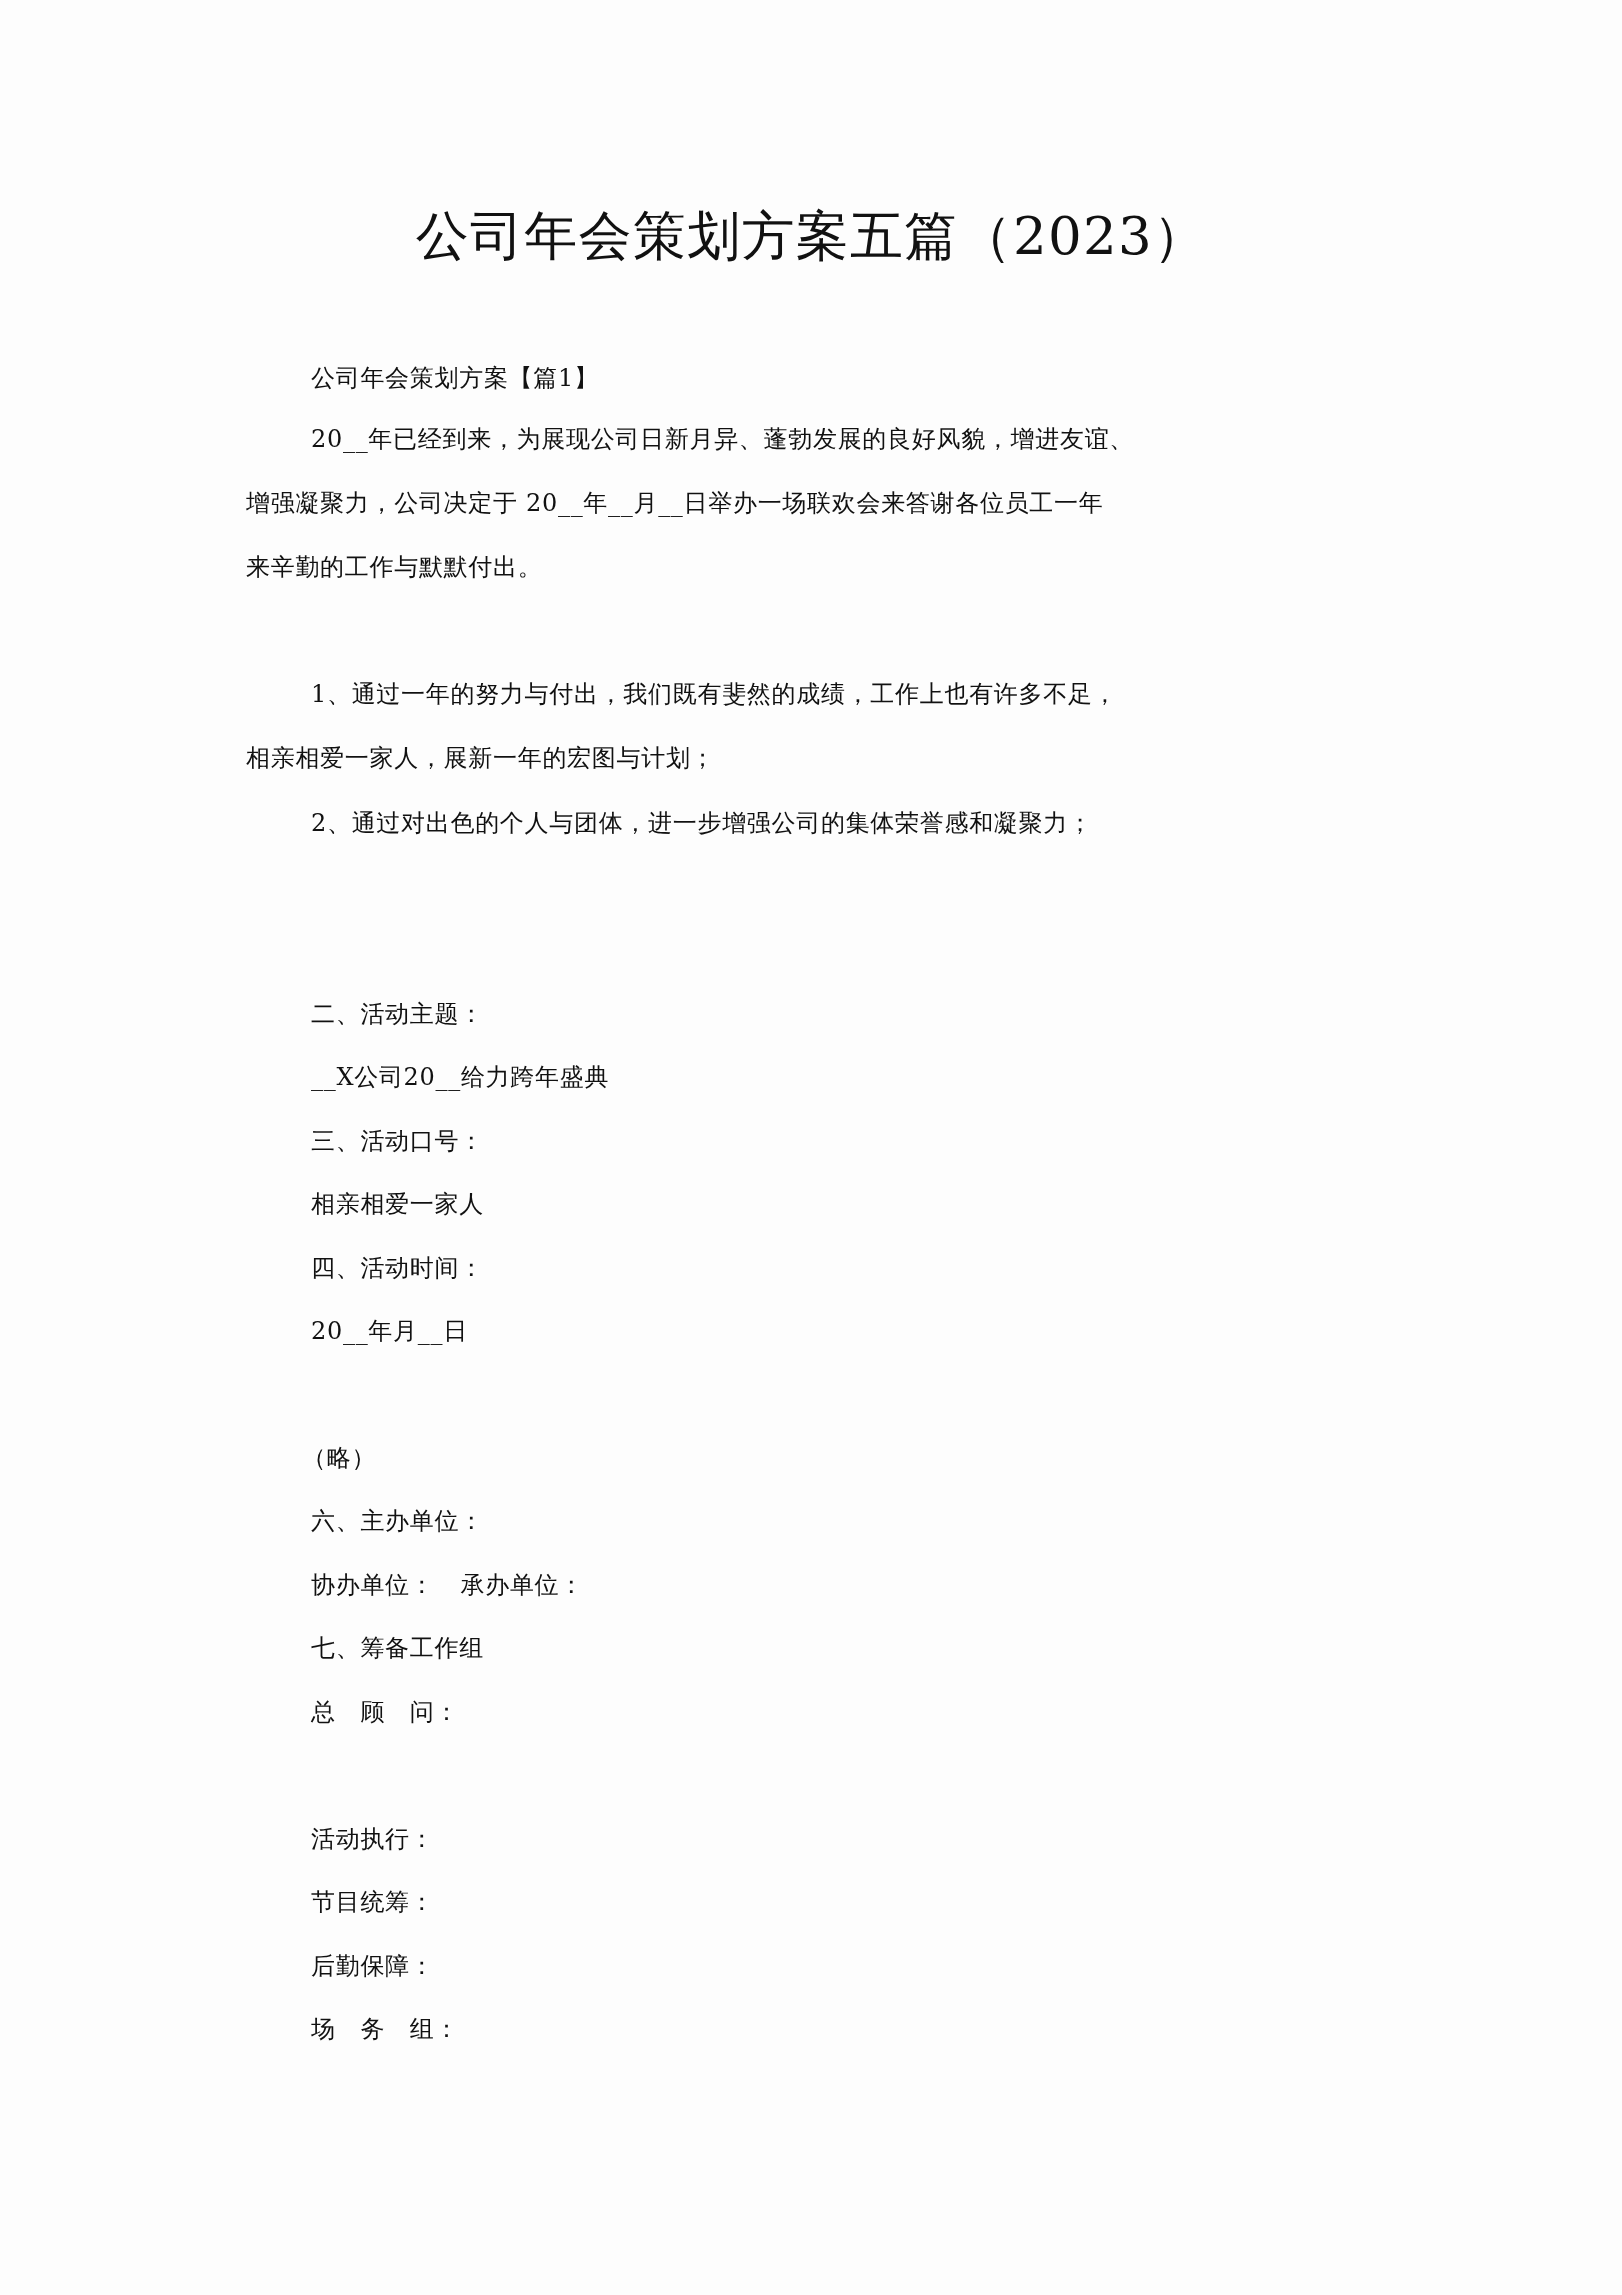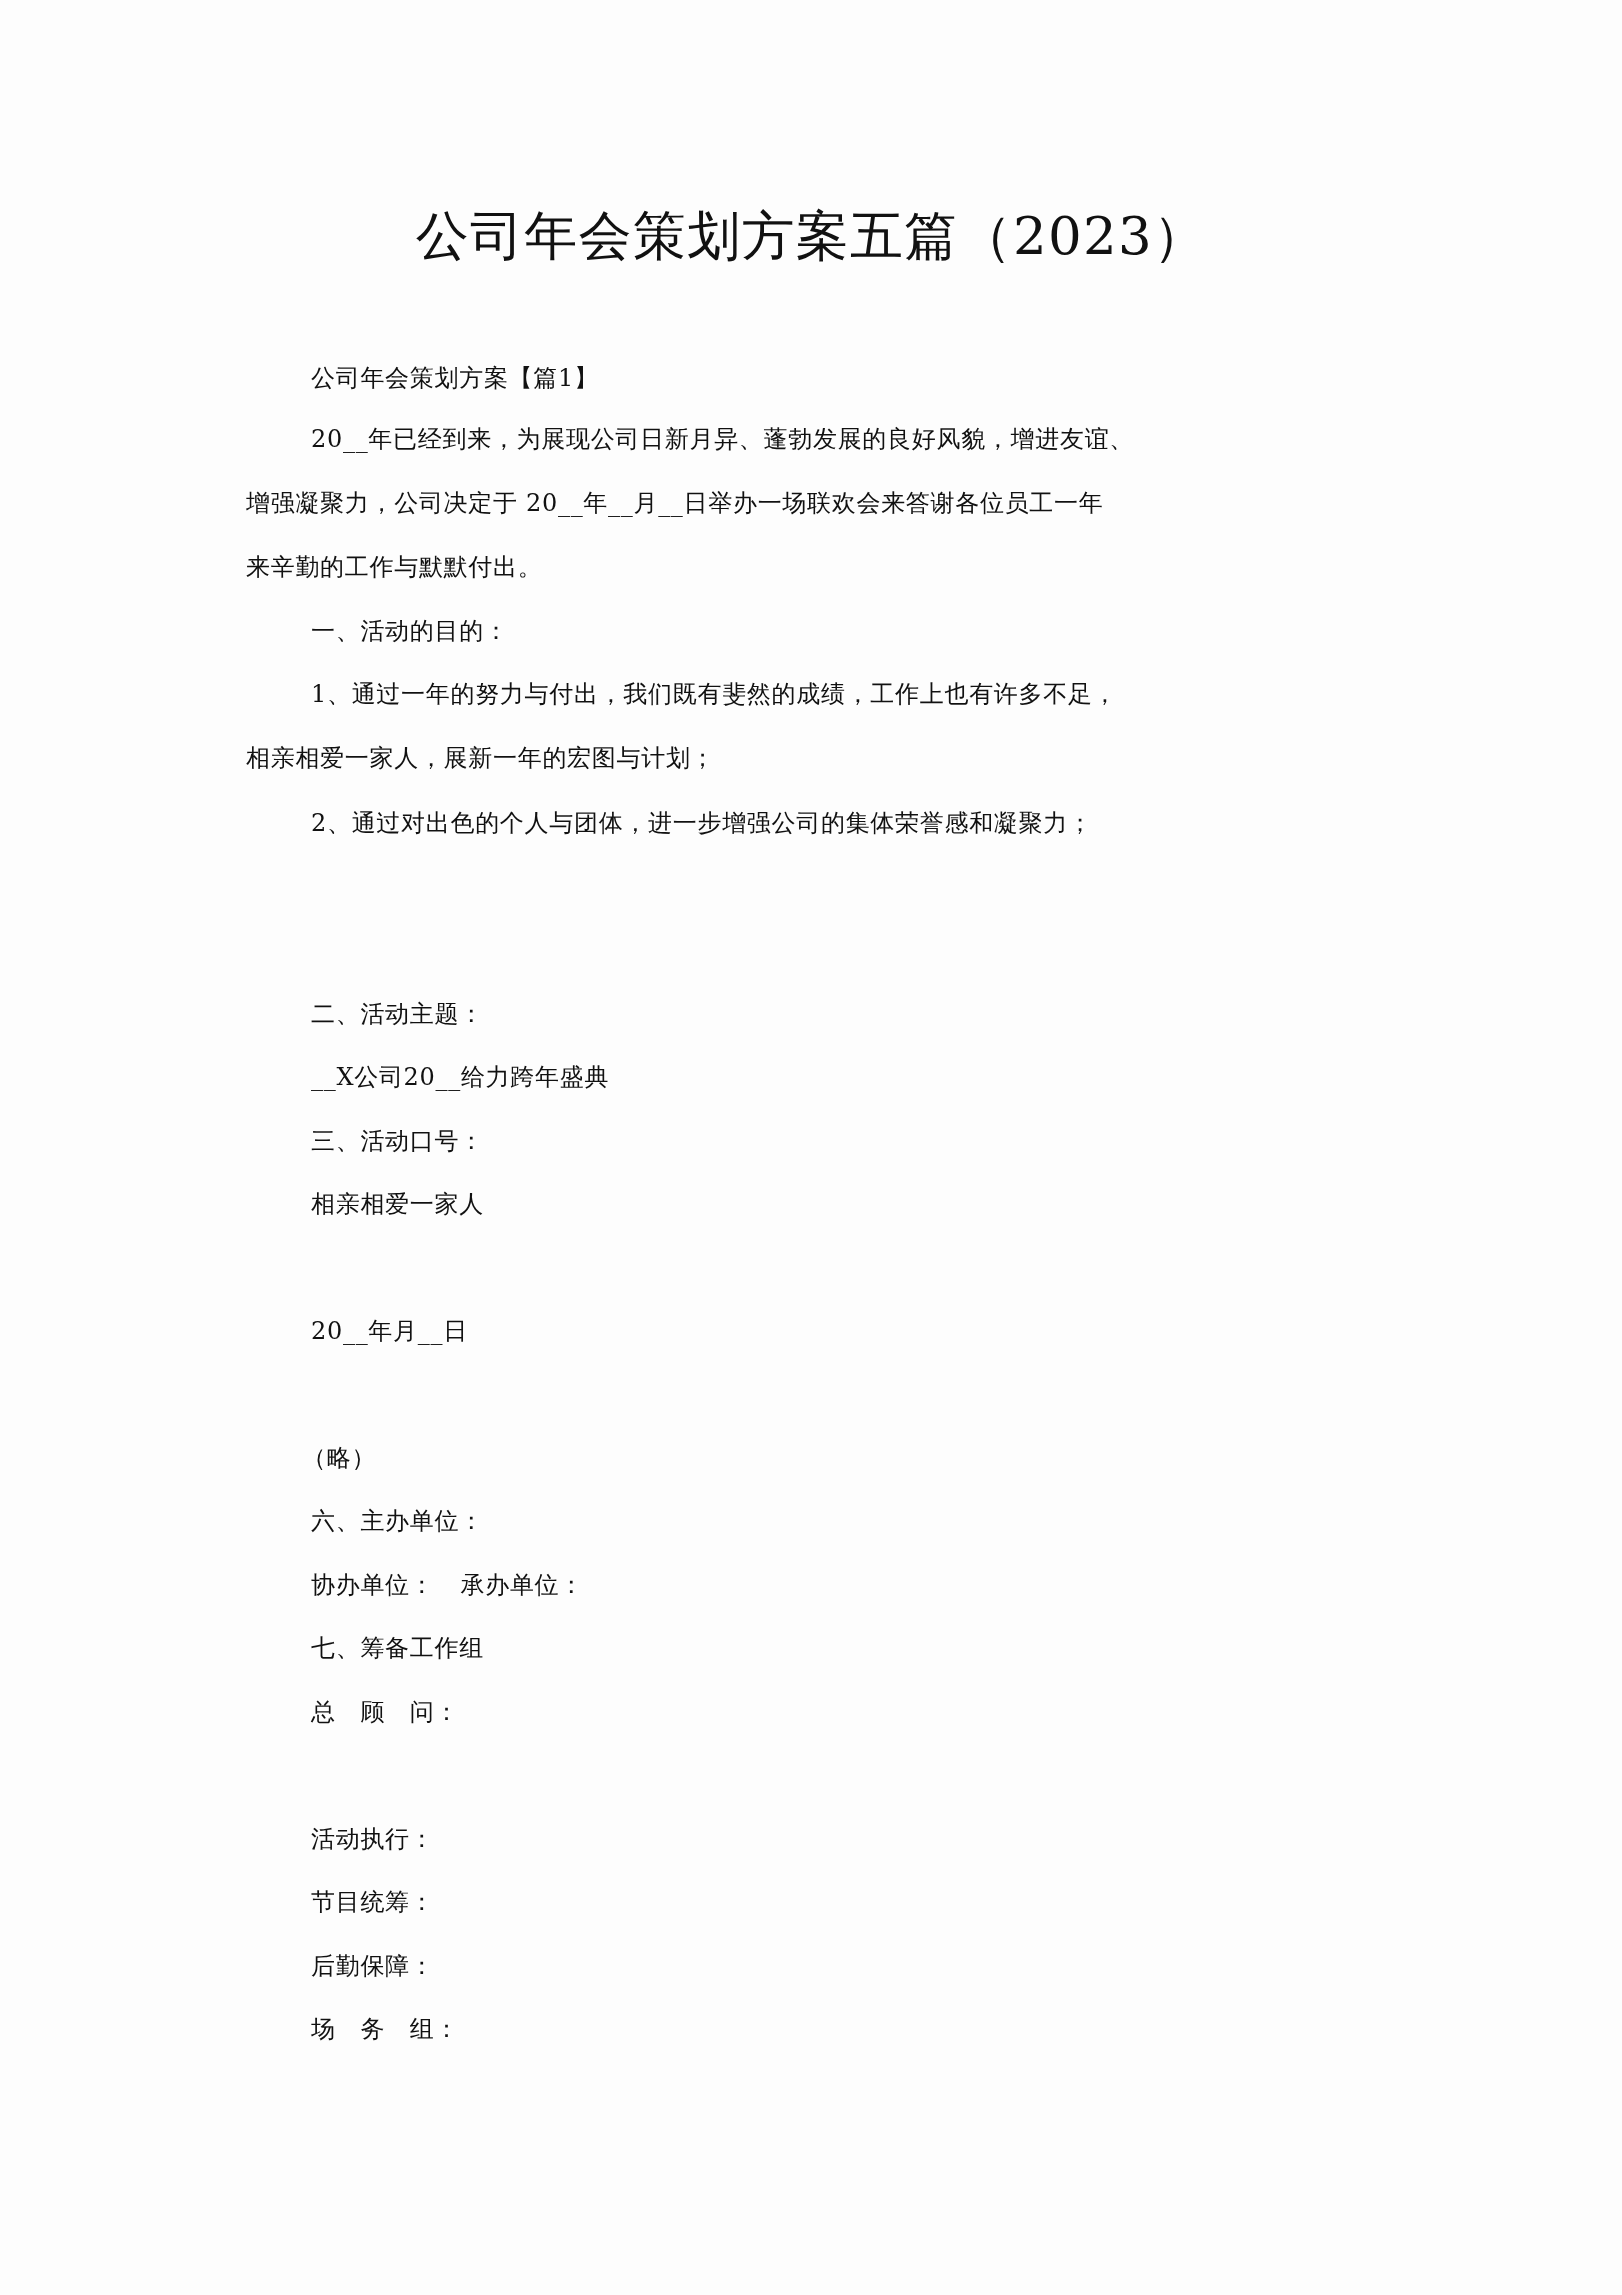--- a/index.html
+++ b/index.html
@@ -27,31 +27,31 @@
 <div class="page">
 
   <div class="title">公司年会策划方案五篇（2023）</div>
 
   <div class="line indent" style="top:359px">公司年会策划方案【篇1】</div>
 
   <div class="line indent" style="top:420px; width:1086px;">20__年已经到来，为展现公司日新月异、蓬勃发展的良好风貌，增进友谊、</div>
   <div class="line" style="top:484px">增强凝聚力，公司决定于 20__年__月__日举办一场联欢会来答谢各位员工一年</div>
   <div class="line" style="top:548px">来辛勤的工作与默默付出。</div>
 
-  <div class="line indent" style="top:612px">一、活动的目的：</div>
   <div class="line indent" style="top:675px">1、通过一年的努力与付出，我们既有斐然的成绩，工作上也有许多不足，</div>
   <div class="line" style="top:739px">相亲相爱一家人，展新一年的宏图与计划；</div>
   <div class="line indent" style="top:804px">2、通过对出色的个人与团体，进一步增强公司的集体荣誉感和凝聚力；</div>
 
   <div class="line indent" style="top:995px">二、活动主题：</div>
   <div class="line indent" style="top:1058px">__X公司20__给力跨年盛典</div>
 
   <div class="line indent" style="top:1122px">三、活动口号：</div>
   <div class="line indent" style="top:1185px">相亲相爱一家人</div>
 
+  <div class="line indent" style="top:1249px">四、活动时间：</div>
   <div class="line indent" style="top:1312px">20__年月__日</div>
 
   <div class="line indent" style="top:1439px; left:302px;">（略）</div>
 
   <div class="line indent" style="top:1502px">六、主办单位：</div>
   <div class="line indent" style="top:1566px">
     <span>协办单位：</span><span style="display:inline-block;width:26px"></span><span>承办单位：</span>
   </div>
 
   <div class="line indent" style="top:1629px">七、筹备工作组</div>

